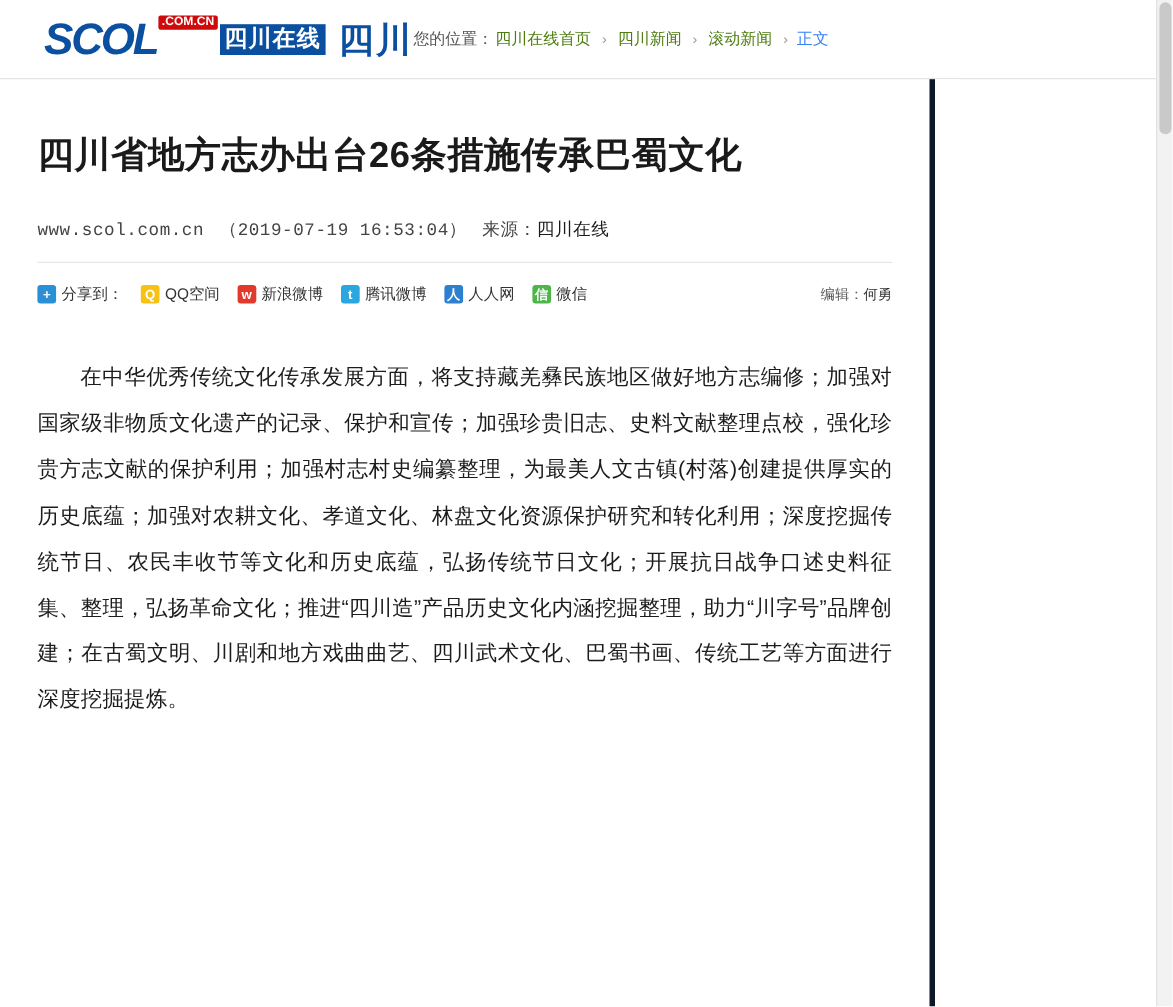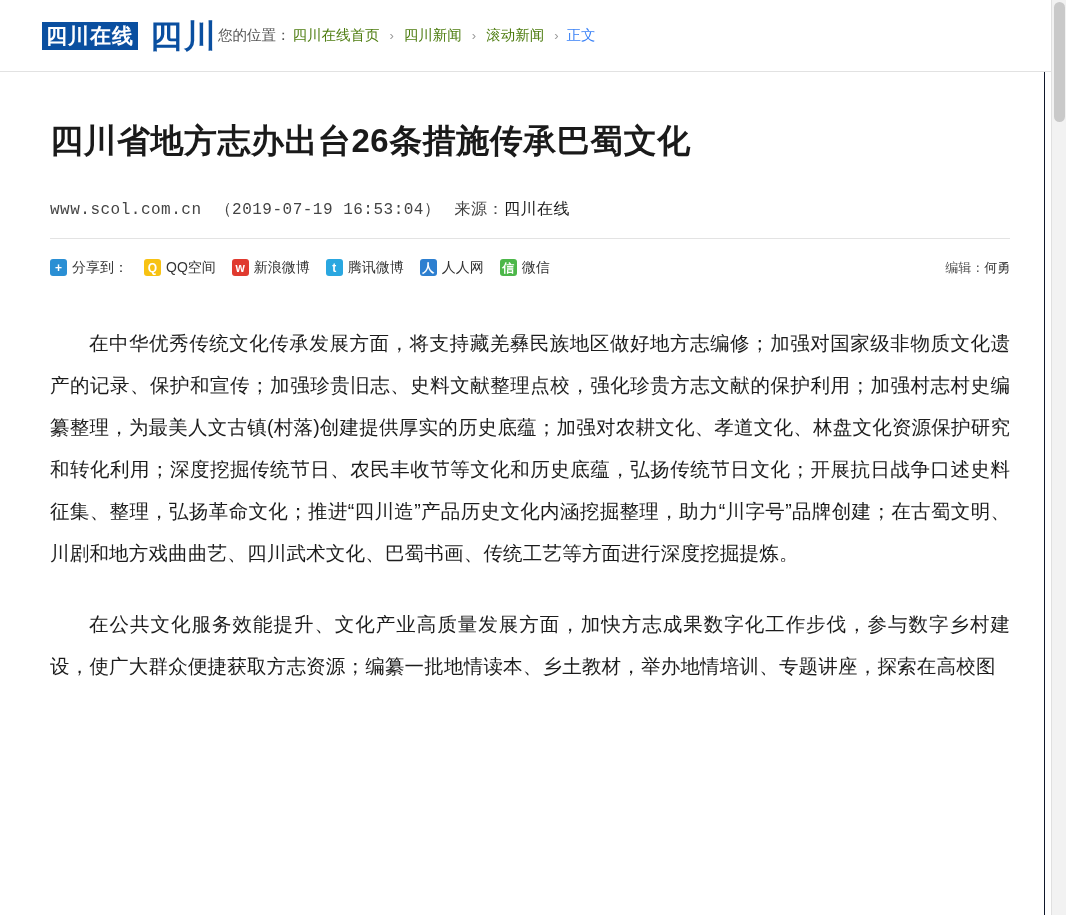--- a/index.html
+++ b/index.html
@@ -91,27 +91,26 @@
     margin: 0 8px;
     font-size: 13px;
   }
   .breadcrumb .cur { color: #3b82f6; }
 
   
   .page {
     display: flex;
   }
   .main {
-    width: 1039px;
+    width: 850px;
     box-sizing: border-box;
     padding: 0 34px 0 34px;
-    border-right: 1px solid #0f172a;
+    border-right: 5px solid #0f172a;
     min-height: 843px;
     position: relative;
-    margin-left: 16px;
   }
   h1.title {
     font-family: "Liberation Sans", sans-serif;
     font-size: 33px;
     font-weight: bold;
     color: #1a1a1a;
     margin: 48px 0 0 0;
     line-height: 1.3;
     letter-spacing: 0.5px;
   }
@@ -215,20 +214,23 @@
     background: #c9c9c9;
     border-radius: 6px;
   }
 </style>
 </head>
 <body>
 
 <div class="header">
 
   <div class="logo-wrap">
+    <div class="logo-scol">
+      <span>SC</span><span>O</span><span>L</span><span class="logo-comcn">.COM.CN</span>
+    </div>
     <div class="logo-cn-box">四川在线</div>
     <div class="logo-sc">四川</div>
   </div>
 
   <div class="breadcrumb">
     <span class="bc-label">您的位置：</span>
     <a href="#">四川在线首页</a>
     <span class="sep">›</span>
     <a href="#">四川新闻</a>
     <span class="sep">›</span>
@@ -280,21 +282,20 @@
         <span>微信</span>
       </div>
 
       <div class="editor">
         <span>编辑：</span><span class="name">何勇</span>
       </div>
     </div>
 
     <div class="article">
       <p>在中华优秀传统文化传承发展方面，将支持藏羌彝民族地区做好地方志编修；加强对国家级非物质文化遗产的记录、保护和宣传；加强珍贵旧志、史料文献整理点校，强化珍贵方志文献的保护利用；加强村志村史编纂整理，为最美人文古镇(村落)创建提供厚实的历史底蕴；加强对农耕文化、孝道文化、林盘文化资源保护研究和转化利用；深度挖掘传统节日、农民丰收节等文化和历史底蕴，弘扬传统节日文化；开展抗日战争口述史料征集、整理，弘扬革命文化；推进“四川造”产品历史文化内涵挖掘整理，助力“川字号”品牌创建；在古蜀文明、川剧和地方戏曲曲艺、四川武术文化、巴蜀书画、传统工艺等方面进行深度挖掘提炼。</p>
-      <p>在公共文化服务效能提升、文化产业高质量发展方面，加快方志成果数字化工作步伐，参与数字乡村建设，使广大群众便捷获取方志资源；编纂一批地情读本、乡土教材，举办地情培训、专题讲座，探索在高校图</p>
     </div>
   </div>
 
   <div class="rail"></div>
 </div>
 
 <div class="scrollbar-track">
   <div class="scrollbar-thumb"></div>
 </div>
 

